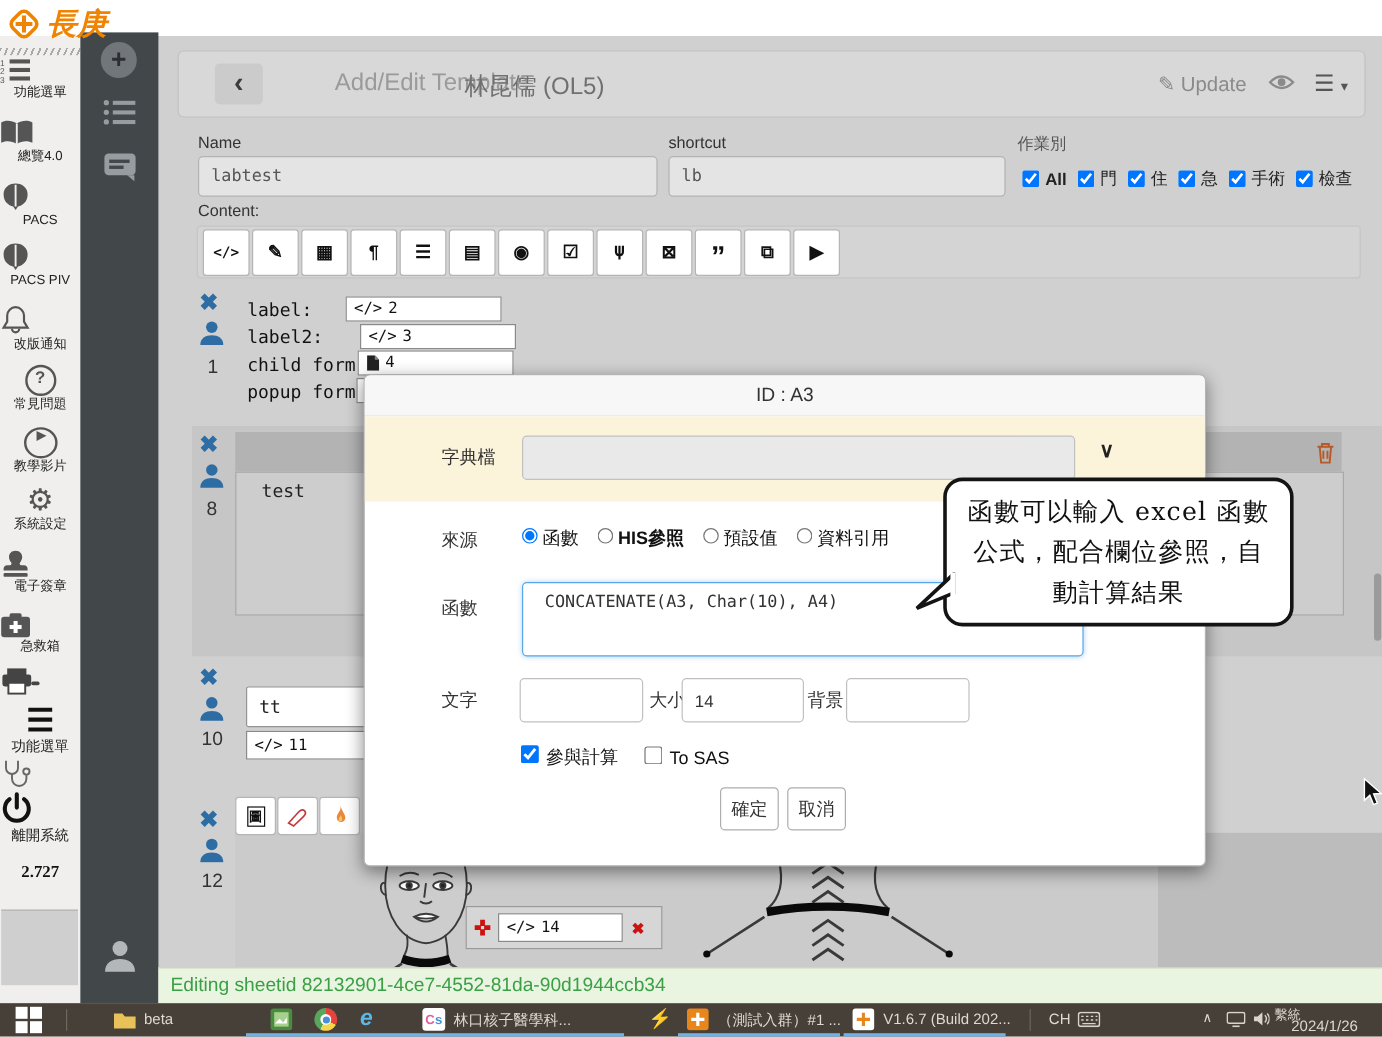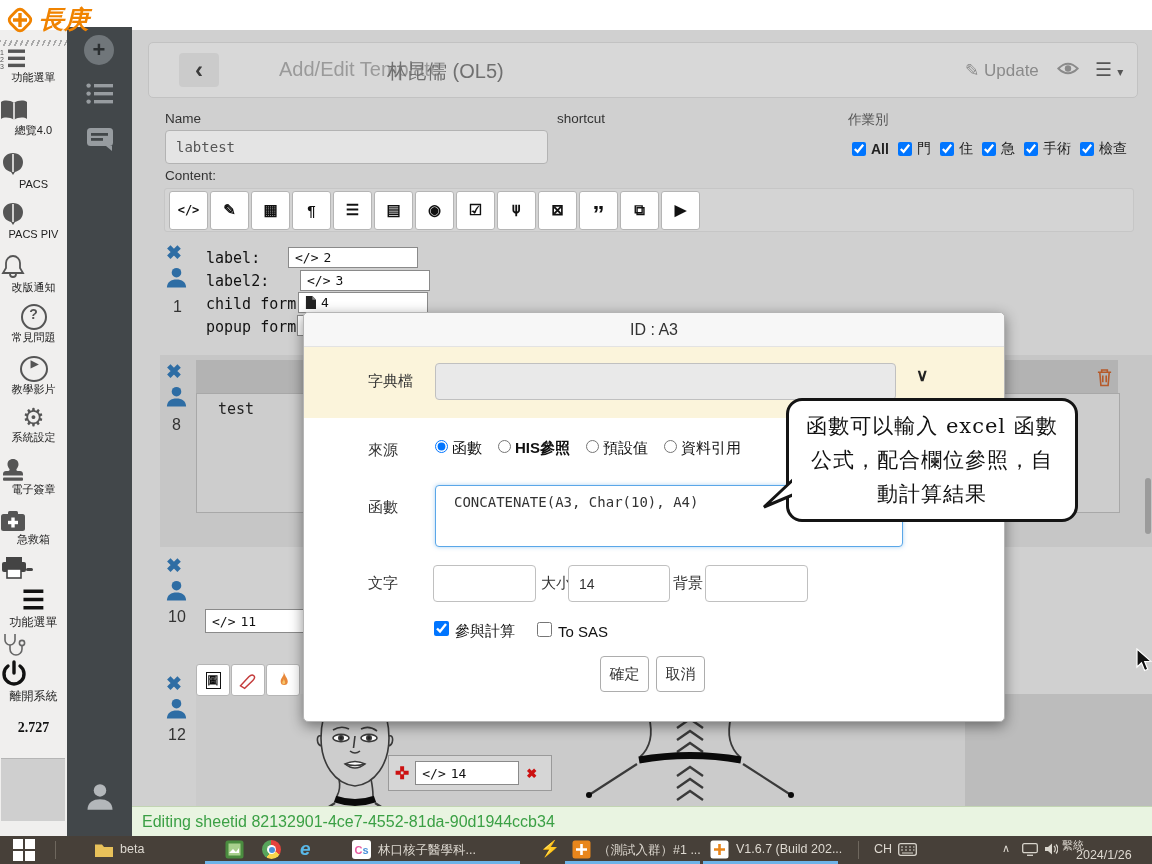--- a/index.html
+++ b/index.html
@@ -294,20 +294,21 @@
     </div>
     <div class="abs hmenu">
       <span>☰</span>
       <span style="font-size:12px">▾</span>
     </div>
   </div>
 
   <div class="abs flabel" style="left:165px;top:111px">Name</div>
   <input class="abs ginput mono" style="left: 165px; top: 130px; width: 383px;" value="labtest">
   <div class="abs flabel" style="left:557px;top:111px">shortcut</div>
+  <input class="abs ginput mono" style="left: 557px; top: 130px; width: 281px;" value="lb">
   <div class="abs flabel" style="left:848px;top:111px;color:#555">作業別</div>
   <div class="abs cb-row" style="left:846px;top:140px">
     <input type="checkbox" checked="" style="">
       <span style="font-weight:bold">All</span>
     <input type="checkbox" checked="" style="">
       <span>門</span>
     <input type="checkbox" checked="" style="">
       <span>住</span>
     <input type="checkbox" checked="" style="">
       <span>急</span>
@@ -418,20 +419,21 @@
   </div>
 
   <div class="abs xicon" style="left:166px;top:556px">✖</div>
   <div class="abs" style="left:165px;top:579px">
     <svg width="23" height="22" viewBox="0 0 24 22">
         <circle cx="12" cy="6.5" r="5" fill="#2e6da4"></circle>
         <path d="M2 22 c0-6 4.5-8.5 10-8.5 s10 2.5 10 8.5 z" fill="#2e6da4"></path>
       </svg>
   </div>
   <div class="abs rownum" style="left:168px;top:608px">10</div>
+  <input class="abs mono" style="left: 205px; top: 572px; width: 130px; height: 34px; background: rgb(255, 255, 255); border: 1px solid rgb(148, 148, 148); border-radius: 2px; font-size: 15px; padding: 0px 10px; box-sizing: border-box; color: rgb(34, 34, 34);" value="tt">
   <div class="abs fbox mono" style="left:205px;top:609px;width:118px;height:24px">
     <span>&lt;/&gt;</span>
     <span>11</span>
   </div>
   <div class="abs redx" style="left:326px;top:614px">✖</div>
 
   <div class="abs" style="left:196px;top:694px;width:769px;height:112px;background:#cbcbcb"></div>
   <div class="abs" style="left:965px;top:694px;width:187px;height:112px;background:#bcbcbc"></div>
   <div class="abs xicon" style="left:166px;top:674px">✖</div>
   <div class="abs" style="left:165px;top:697px">

